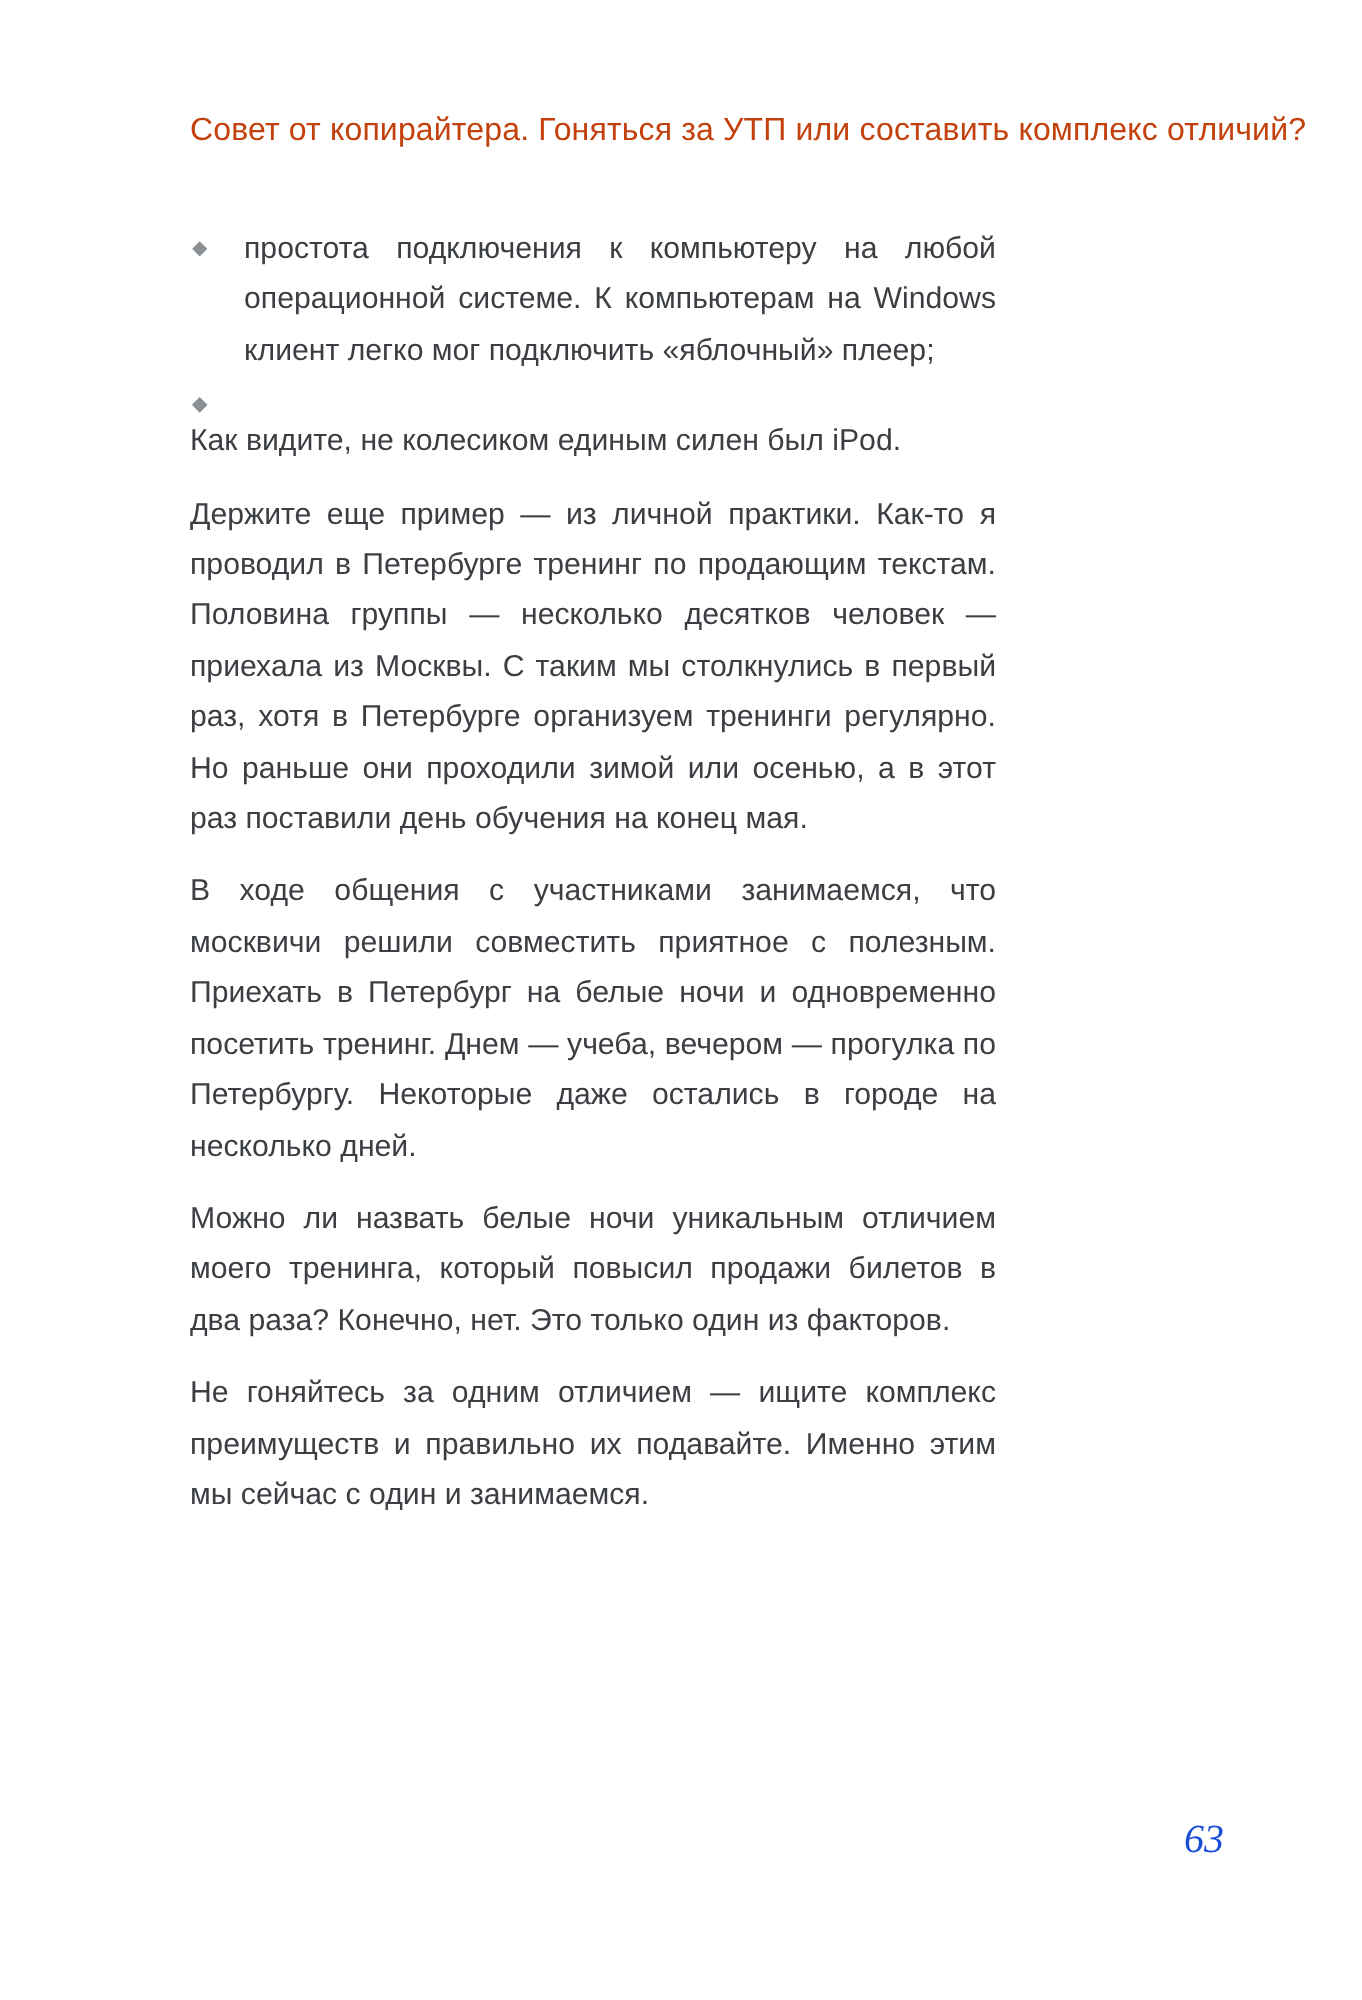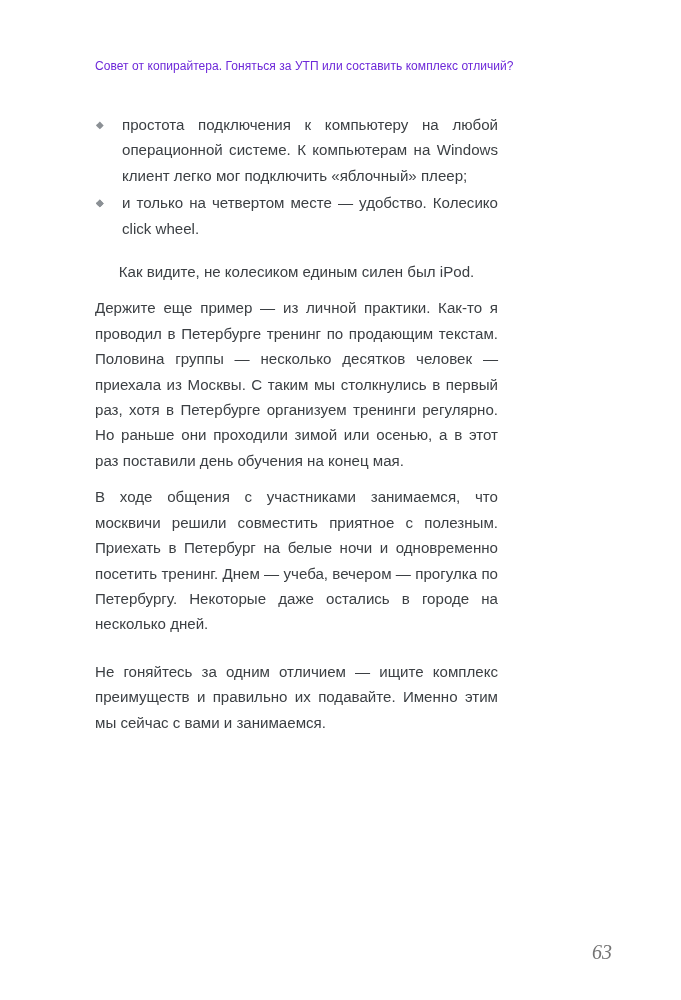--- a/index.html
+++ b/index.html
@@ -24,23 +24,23 @@
     height: 1000px;
     background: #ffffff;
   }
 
   
   .running-head {
     position: absolute;
     left: 95px;
     top: 57px;
     width: 520px;
-    font-size: 12px;
+    font-size: 16px;
     line-height: 18px;
-    color: #6d28d9;
+    color: #c2410c;
     letter-spacing: 0.005em;
     white-space: nowrap;
   }
 
   
   .content {
     position: absolute;
     left: 95px;
     top: 112px;
     width: 403px;
@@ -88,33 +88,33 @@
     text-justify: inter-word;
     hyphens: manual;
   }
 
   
   .gap-after-list { height: 18px; }
   .gap-para       { height: 11px; }
 
   
   .para.single-line {
-    text-align: center;
+    text-align: left;
   }
 
   
   .folio {
     position: absolute;
     right: 69px;
-    top: 940px;
+    top: 908px;
     font-family: "Liberation Serif", "DejaVu Serif", serif;
     font-style: italic;
     font-size: 20px;
     line-height: 24px;
-    color: #737373;
+    color: #1d4ed8;
   }
 </style>
 </head>
 <body>
 
 <div class="page">
 
   <div class="running-head">Совет от копирайтера. Гоняться за УТП или составить комплекс отличий?</div>
 
   <div class="content">
@@ -122,40 +122,40 @@
     <ul class="bullet-list">
       <li class="bullet-item">
         <span class="bullet-marker">◆</span>
         <span class="bullet-text">простота подключения к компьютеру на любой операционной системе. К компьютерам на Windows клиент легко мог подключить «яблочный» плеер;</span>
       </li>
       <li class="bullet-item">
         <span class="bullet-marker">◆</span>
       </li>
       <li class="bullet-item">
         <span class="bullet-marker">◆</span>
-        <span class="bullet-text">и только на четвертом месте — удобство. Колесико click wheel.</span>
       </li>
     </ul>
 
     <div class="gap-after-list"></div>
 
     <p class="para single-line">Как видите, не колесиком единым силен был iPod.</p>
 
     <div class="gap-para"></div>
 
     <p class="para">Держите еще пример — из личной практики. Как-то я проводил в Петербурге тренинг по продающим текстам. Половина группы — несколько десятков человек — приехала из Москвы. С таким мы столкнулись в первый раз, хотя в Петербурге организуем тренинги регулярно. Но раньше они проходили зимой или осенью, а в этот раз поставили день обучения на конец мая.</p>
 
     <div class="gap-para"></div>
 
     <p class="para">В ходе общения с участниками занимаемся, что москвичи решили совместить приятное с полезным. Приехать в Петербург на белые ночи и одновременно посетить тренинг. Днем — учеба, вечером — прогулка по Петербургу. Некоторые даже остались в городе на несколько дней.</p>
 
     <div class="gap-para"></div>
 
+    <p class="para">Можно ли назвать белые ночи уникальным отличием моего тренинга, который повысил продажи билетов в два раза? Конечно, нет. Это только один из факторов.</p>
 
     <div class="gap-para"></div>
 
-    <p class="para">Не гоняйтесь за одним отличием — ищите комплекс преимуществ и правильно их подавайте. Именно этим мы сейчас с вами и занимаемся.</p>
+    <p class="para">Не гоняйтесь за одним отличием — ищите комплекс преимуществ и правильно их подавайте. Именно этим мы сейчас с один и занимаемся.</p>
 
   </div>
 
   <div class="folio">63</div>
 
 </div>
 
 </body></html>

